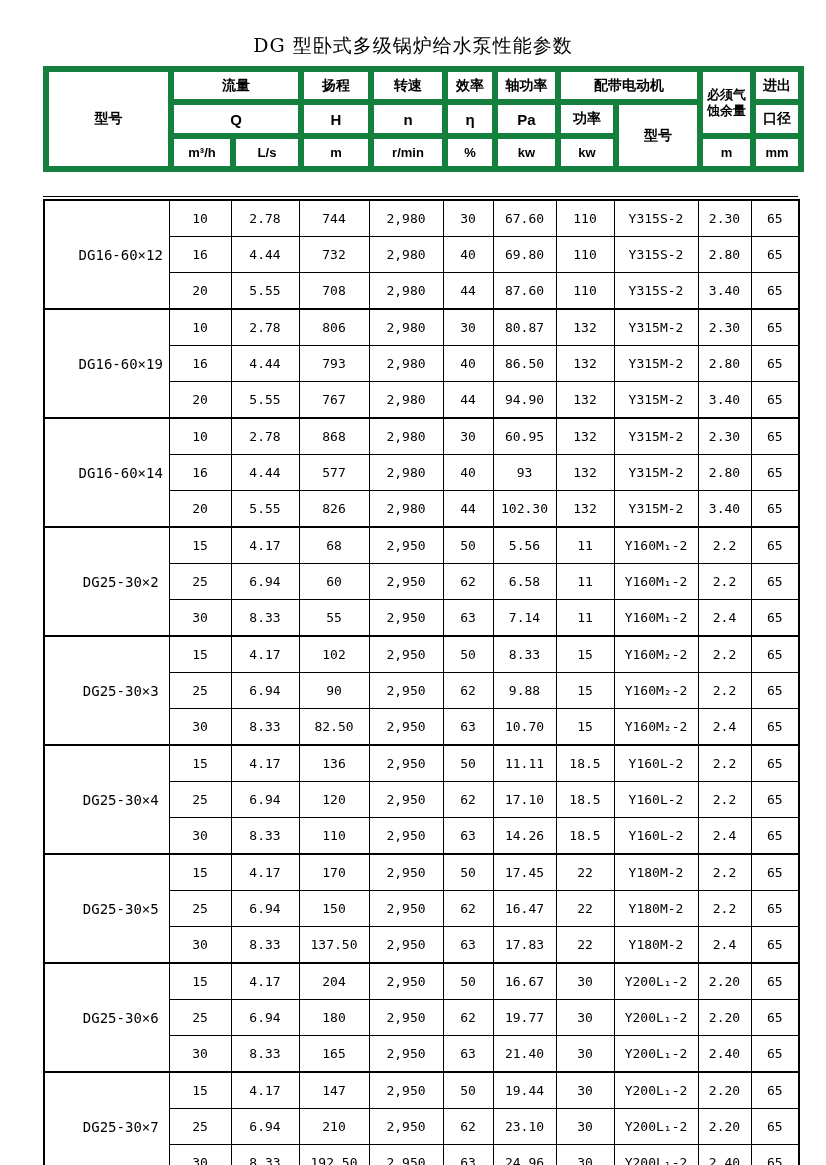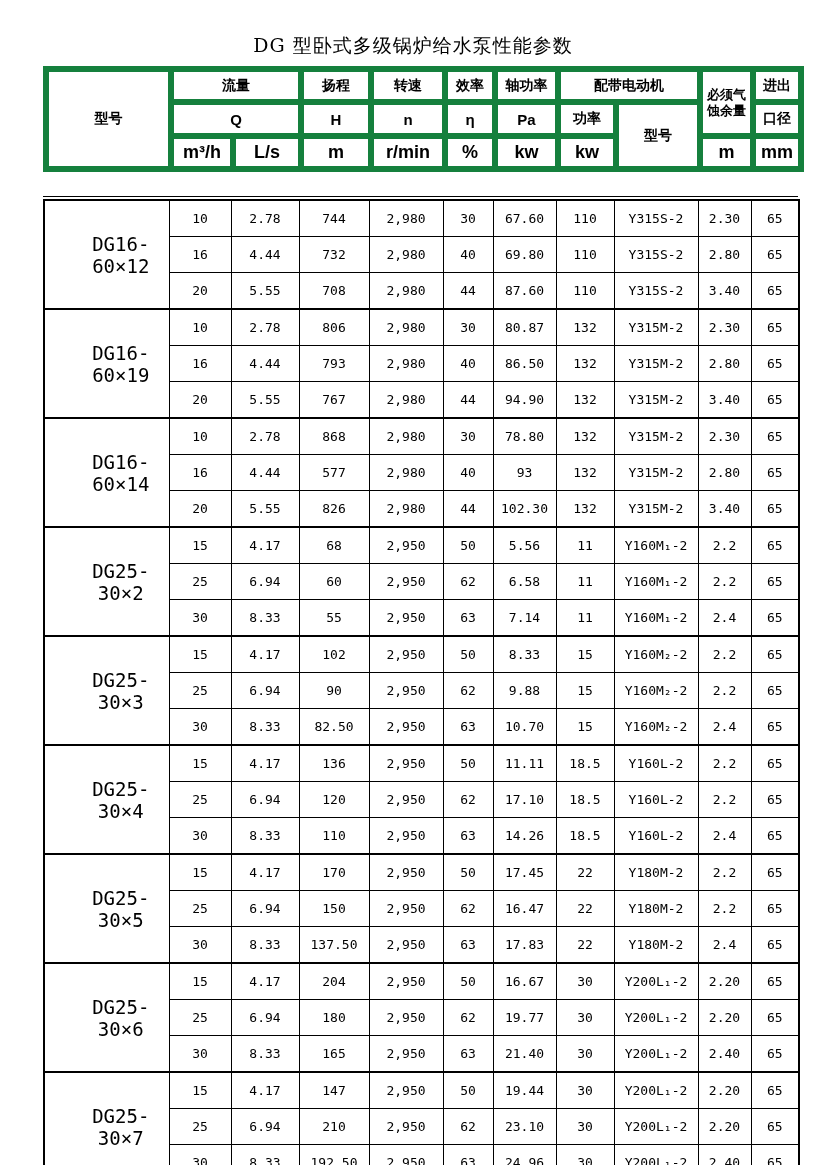--- a/index.html
+++ b/index.html
@@ -59,21 +59,21 @@
     line-height: 16px;
   }
   .sym {
     font-family: "Liberation Sans", "DejaVu Sans", sans-serif;
     font-weight: bold;
     font-size: 15px;
   }
   .unit {
     font-family: "Liberation Sans", "DejaVu Sans", sans-serif;
     font-weight: bold;
-    font-size: 18px;
+    font-size: 13px;
     margin-top: 48px;
   }
   
   .top-rule {
     width: 755px;
     height: 0;
     margin: 24px 0 2px 43px;
     border-top: 1px solid #000;
   }
   
@@ -89,21 +89,21 @@
     padding: 0;
     height: 35px;
     font-family: "DejaVu Sans Mono", "Liberation Mono", monospace;
     font-size: 13px;
     overflow: hidden;
   }
   .body-table tr.group-start td {
     border-top: 2px solid #000;
   }
   .body-table td.model-cell {
-    font-size: 19px;
+    font-size: 14px;
     letter-spacing: 0px;
     padding-left: 28px;
   }
 </style>
 </head>
 <body>
 
 <div class="page">
 
   <div class="doc-title">DG 型卧式多级锅炉给水泵性能参数</div>
@@ -252,21 +252,21 @@
           <td>3.40</td>
           <td>65</td>
         </tr>
         <tr class="group-start">
           <td rowspan="3" class="model-cell">DG16-60×14</td>
           <td>10</td>
           <td>2.78</td>
           <td>868</td>
           <td>2,980</td>
           <td>30</td>
-          <td>78.80</td>
+          <td>60.95</td>
           <td>132</td>
           <td>Y315M-2</td>
           <td>2.30</td>
           <td>65</td>
         </tr>
         <tr>
           <td>16</td>
           <td>4.44</td>
           <td>577</td>
           <td>2,980</td>

